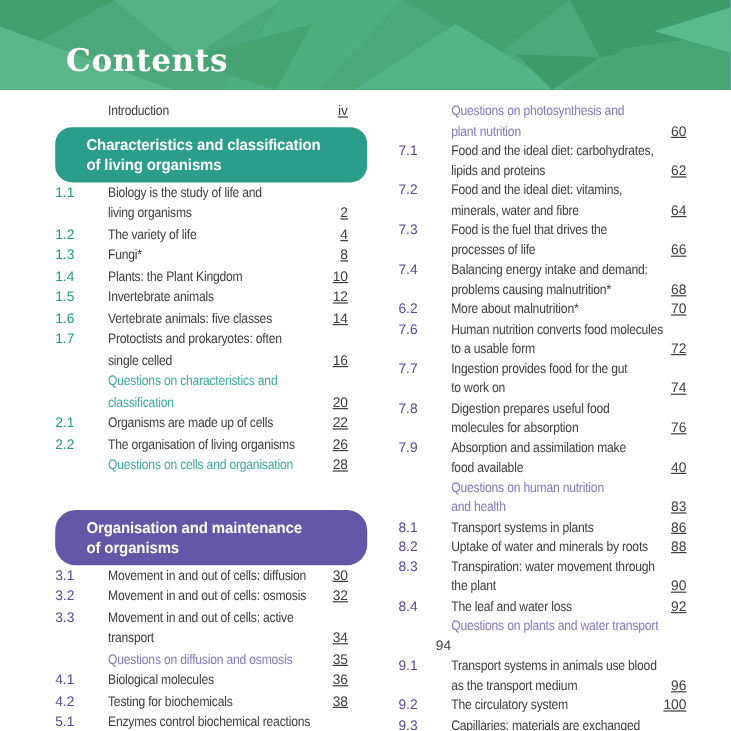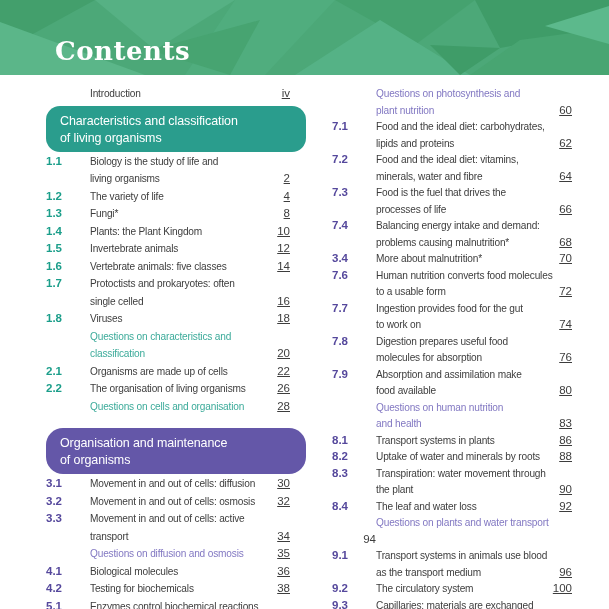--- a/index.html
+++ b/index.html
@@ -47,21 +47,21 @@
   .col-left  { width: 260px; margin-right: 26px; }
   .col-right { width: 240px; }
   .col-left  .row { line-height: 17.5px; padding-right: 16px; }
   .col-right .row { line-height: 16.5px; }
   .col-left  .box-line { line-height: 17px; }
 
   .row { display: flex; }
   .num {
     flex: 0 0 44px;
     width: 44px;
-    font-weight: bold;
+    font-weight: normal;
     letter-spacing: 0;
   }
   .num.teal   { color: #1b9e8a; }
   .num.purple { color: #55489c; }
   .num.plain-num { font-weight: normal; color: #3d3d3d; text-align: right; }
   .title { flex: 1 1 auto; min-width: 0; color: #3d3d3d; }
   .title .line {
     white-space: nowrap;
     transform: scaleX(0.88);
     transform-origin: 0 50%;
@@ -76,28 +76,28 @@
     color: #3d3d3d;
     letter-spacing: 0;
     text-decoration: underline;
   }
 
   
   .box {
     box-sizing: border-box;
     width: 100%;
     border-radius: 14px;
-    padding: 6px 14px;
+    padding: 6px 26px;
     color: #ffffff;
-    font-weight: normal;
+    font-weight: bold;
     font-size: 13px;
     letter-spacing: -0.1px;
   }
   .box.teal   { background: #2a9d8d; margin: 3px 0 1px 0; }
-  .box.purple { background: #6457a8; margin: 13px 0 1px 0; border-radius: 17px; }
+  .box.purple { background: #6457a8; margin: 27px 0 1px 0; border-radius: 17px; }
   .box-line {
     white-space: nowrap;
     transform: scaleX(0.96);
     transform-origin: 0 50%;
   }
 </style>
 </head>
 <body>
 
 <div class="screen">
@@ -178,27 +178,20 @@
         </div>
         <div class="row">
           <span class="num teal">1.7</span>
           <span class="title">
             <div class="line">Protoctists and prokaryotes: often</div>
             <div class="line">single celled</div>
           </span>
           <span class="page">16</span>
         </div>
         <div class="row">
-          <span class="num teal">1.8</span>
-          <span class="title">
-            <div class="line">Viruses</div>
-          </span>
-          <span class="page">18</span>
-        </div>
-        <div class="row">
           <span class="num teal"></span>
           <span class="title q-teal">
             <div class="line">Questions on characteristics and</div>
             <div class="line">classification</div>
           </span>
           <span class="page">20</span>
         </div>
         <div class="row">
           <span class="num teal">2.1</span>
           <span class="title">
@@ -309,21 +302,21 @@
         </div>
         <div class="row">
           <span class="num purple">7.4</span>
           <span class="title">
             <div class="line">Balancing energy intake and demand:</div>
             <div class="line">problems causing malnutrition*</div>
           </span>
           <span class="page">68</span>
         </div>
         <div class="row">
-          <span class="num purple">3.4</span>
+          <span class="num purple">6.2</span>
           <span class="title">
             <div class="line">More about malnutrition*</div>
           </span>
           <span class="page">70</span>
         </div>
         <div class="row">
           <span class="num purple">7.6</span>
           <span class="title">
             <div class="line">Human nutrition converts food molecules</div>
             <div class="line">to a usable form</div>
@@ -345,21 +338,21 @@
             <div class="line">molecules for absorption</div>
           </span>
           <span class="page">76</span>
         </div>
         <div class="row">
           <span class="num purple">7.9</span>
           <span class="title">
             <div class="line">Absorption and assimilation make</div>
             <div class="line">food available</div>
           </span>
-          <span class="page">80</span>
+          <span class="page">40</span>
         </div>
         <div class="row">
           <span class="num purple"></span>
           <span class="title q-purple">
             <div class="line">Questions on human nutrition</div>
             <div class="line">and health</div>
           </span>
           <span class="page">83</span>
         </div>
         <div class="row">

